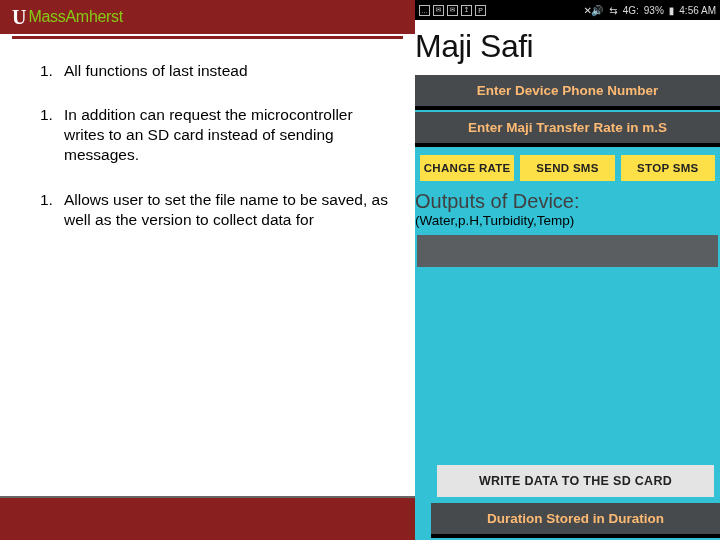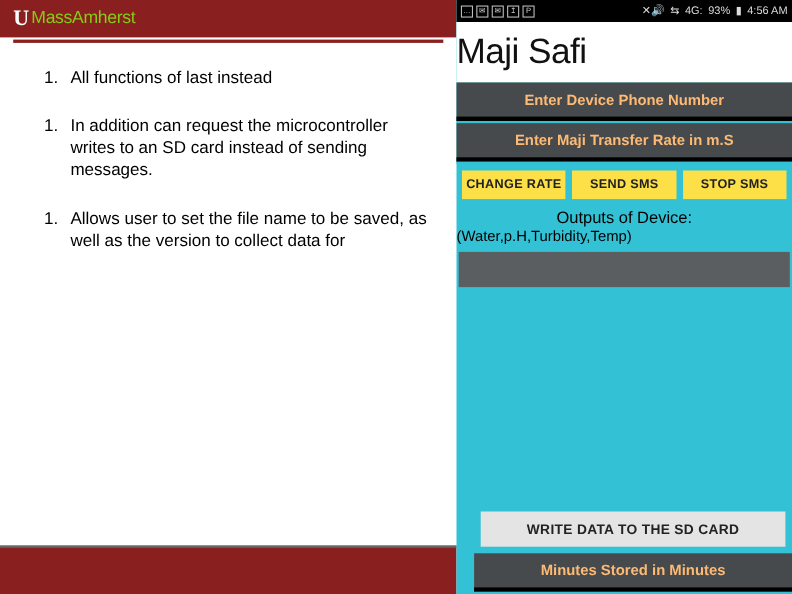--- a/index.html
+++ b/index.html
@@ -27,21 +27,21 @@
   .sb-ico { width: 11px; height: 11px; border: 1px solid #bbb; font-size: 7px; display: flex; align-items: center; justify-content: center; color: #ccc; }
 
   .app-title { background: #fff; text-align: left; font-size: 32px; font-weight: 400; padding: 8px 0 10px 0; color: #111; letter-spacing: -0.5px; }
 
   .field { background: #474a4c; color: #fdba74; font-size: 13.5px; font-weight: 600; text-align: center; padding: 8px 4px; border-bottom: 4px solid #000000; }
   .field-gap { height: 2px; background: #33c1d6; }
 
   .btn-row { display: flex; gap: 6px; padding: 6px 5px; }
   .btn { flex: 1; background: #fde047; text-align: center; font-size: 11.5px; font-weight: 700; padding: 7px 0; color: #222; letter-spacing: 0.3px; }
 
-  .outputs-label { text-align: center; font-size: 15px; color: #000000; padding: 3px 0 0 0; }
+  .outputs-label { text-align: left; font-size: 20px; color: #404040; padding: 3px 0 0 0; }
   .outputs-sub { text-align: left; font-size: 13.5px; color: #000; padding: 0 0 5px 0; }
   .output-box { background: #5a5e60; height: 32px; margin: 2px 2px 0 2px; }
 
   .bottom-block { position: absolute; bottom: 0; left: 16px; right: 0; }
   .write-btn { background: #e4e4e4; margin: 0 6px 6px 6px; text-align: center; font-size: 12.5px; font-weight: 700; padding: 9px 0; color: #222; letter-spacing: 0.3px; }
 </style>
 </head>
 <body>
 
 <div class="slide-left">
@@ -101,16 +101,16 @@
     <div class="btn">SEND SMS</div>
     <div class="btn">STOP SMS</div>
   </div>
 
   <div class="outputs-label">Outputs of Device:</div>
   <div class="outputs-sub">(Water,p.H,Turbidity,Temp)</div>
   <div class="output-box"></div>
 
   <div class="bottom-block">
     <div class="write-btn">WRITE DATA TO THE SD CARD</div>
-    <div class="field">Minutes Stored in Minutes</div>
+    <div class="field">Duration Stored in Duration</div>
     <div class="field-gap"></div>
   </div>
 </div>
 
 </body></html>

